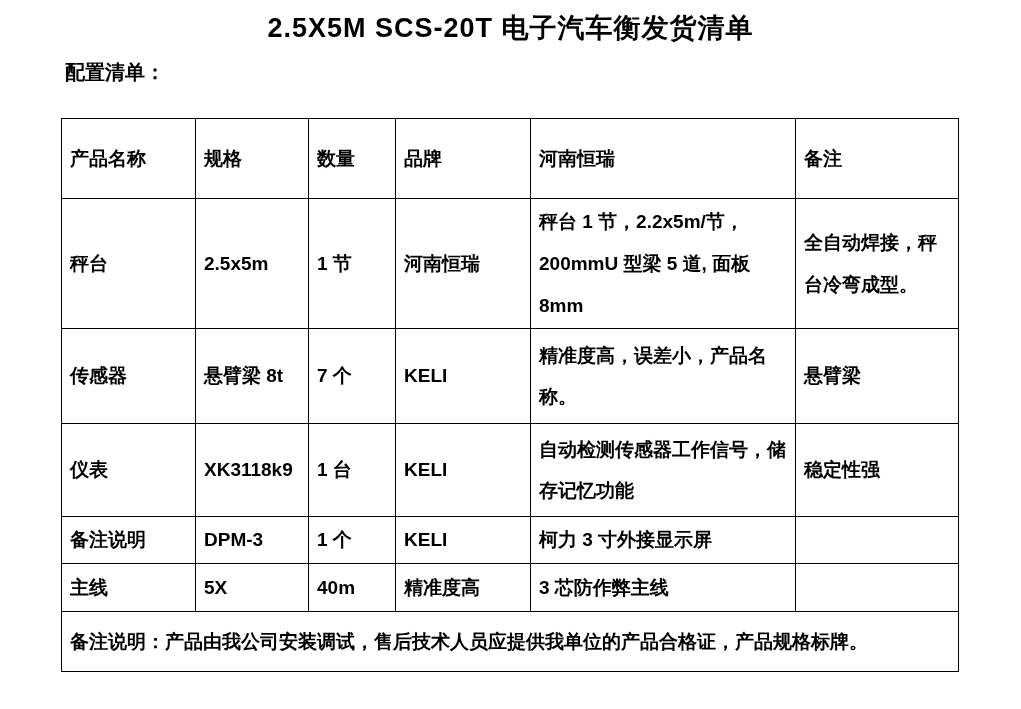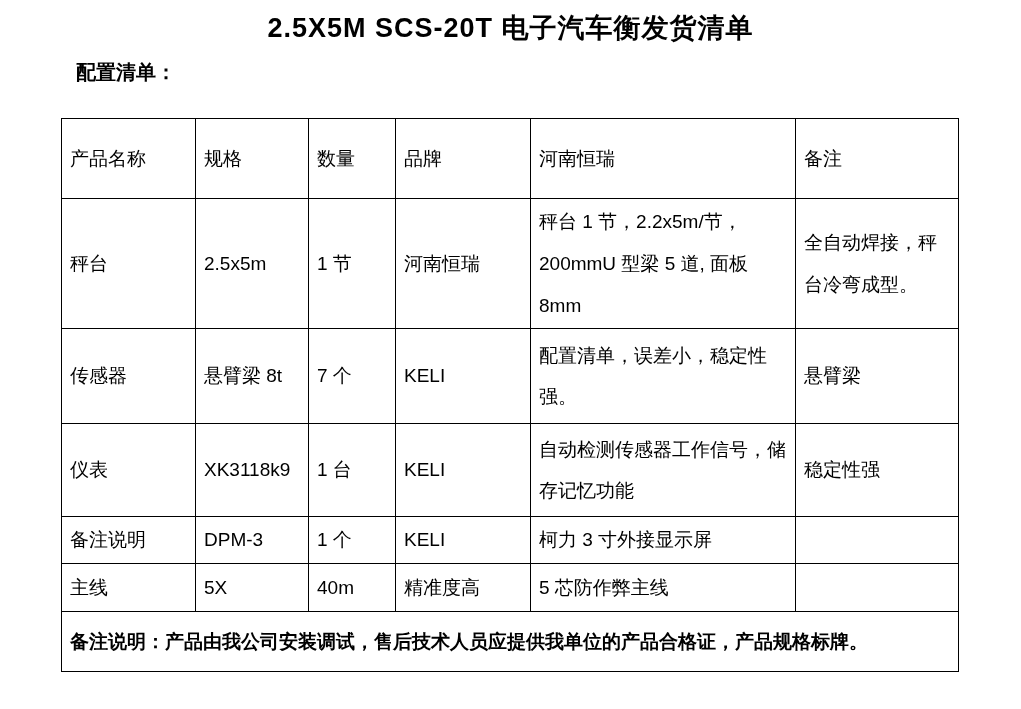--- a/index.html
+++ b/index.html
@@ -23,36 +23,36 @@
     width: 100%;
     text-align: center;
     font-size: 27px;
     font-weight: bold;
     letter-spacing: 1px;
     white-space: nowrap;
   }
   .section-label {
     position: absolute;
     top: 59px;
-    left: 76px;
+    left: 65px;
     font-size: 20px;
     font-weight: bold;
   }
   table.spec-table {
     position: absolute;
     left: 61px;
     top: 118px;
     width: 897px;
     border-collapse: collapse;
     table-layout: fixed;
   }
   table.spec-table td, table.spec-table th {
     border: 1px solid #000000;
     font-size: 19px;
-    font-weight: normal;
+    font-weight: bold;
     text-align: left;
     vertical-align: middle;
     padding: 2px 8px;
     line-height: 2.2;
     overflow: hidden;
     word-break: break-word;
   }
   tr.row-header   { height: 80px; }
   tr.row-platform { height: 97px; }
   tr.row-sensor   { height: 95px; }
@@ -102,21 +102,21 @@
       <td>河南恒瑞</td>
       <td>秤台 1 节，2.2x5m/节，200mmU 型梁 5 道, 面板 8mm</td>
       <td>全自动焊接，秤台冷弯成型。</td>
     </tr>
 
     <tr class="row-sensor">
       <td>传感器</td>
       <td>悬臂梁 8t</td>
       <td>7 个</td>
       <td>KELI</td>
-      <td>配置清单，误差小，稳定性强。</td>
+      <td>精准度高，误差小，产品名称。</td>
       <td>悬臂梁</td>
     </tr>
 
     <tr class="row-meter">
       <td>仪表</td>
       <td>XK3118k9</td>
       <td>1 台</td>
       <td>KELI</td>
       <td>自动检测传感器工作信号，储存记忆功能</td>
       <td>稳定性强</td>
@@ -130,21 +130,21 @@
       <td>KELI</td>
       <td>柯力 3 寸外接显示屏</td>
       <td></td>
     </tr>
 
     <tr class="row-cable">
       <td>主线</td>
       <td>5X</td>
       <td>40m</td>
       <td>精准度高</td>
-      <td>5 芯防作弊主线</td>
+      <td>3 芯防作弊主线</td>
       <td></td>
     </tr>
 
     <tr class="row-footer">
       <td colspan="6">备注说明：产品由我公司安装调试，售后技术人员应提供我单位的产品合格证，产品规格标牌。</td>
     </tr>
   </tbody>
     </table>
 
 </div>

